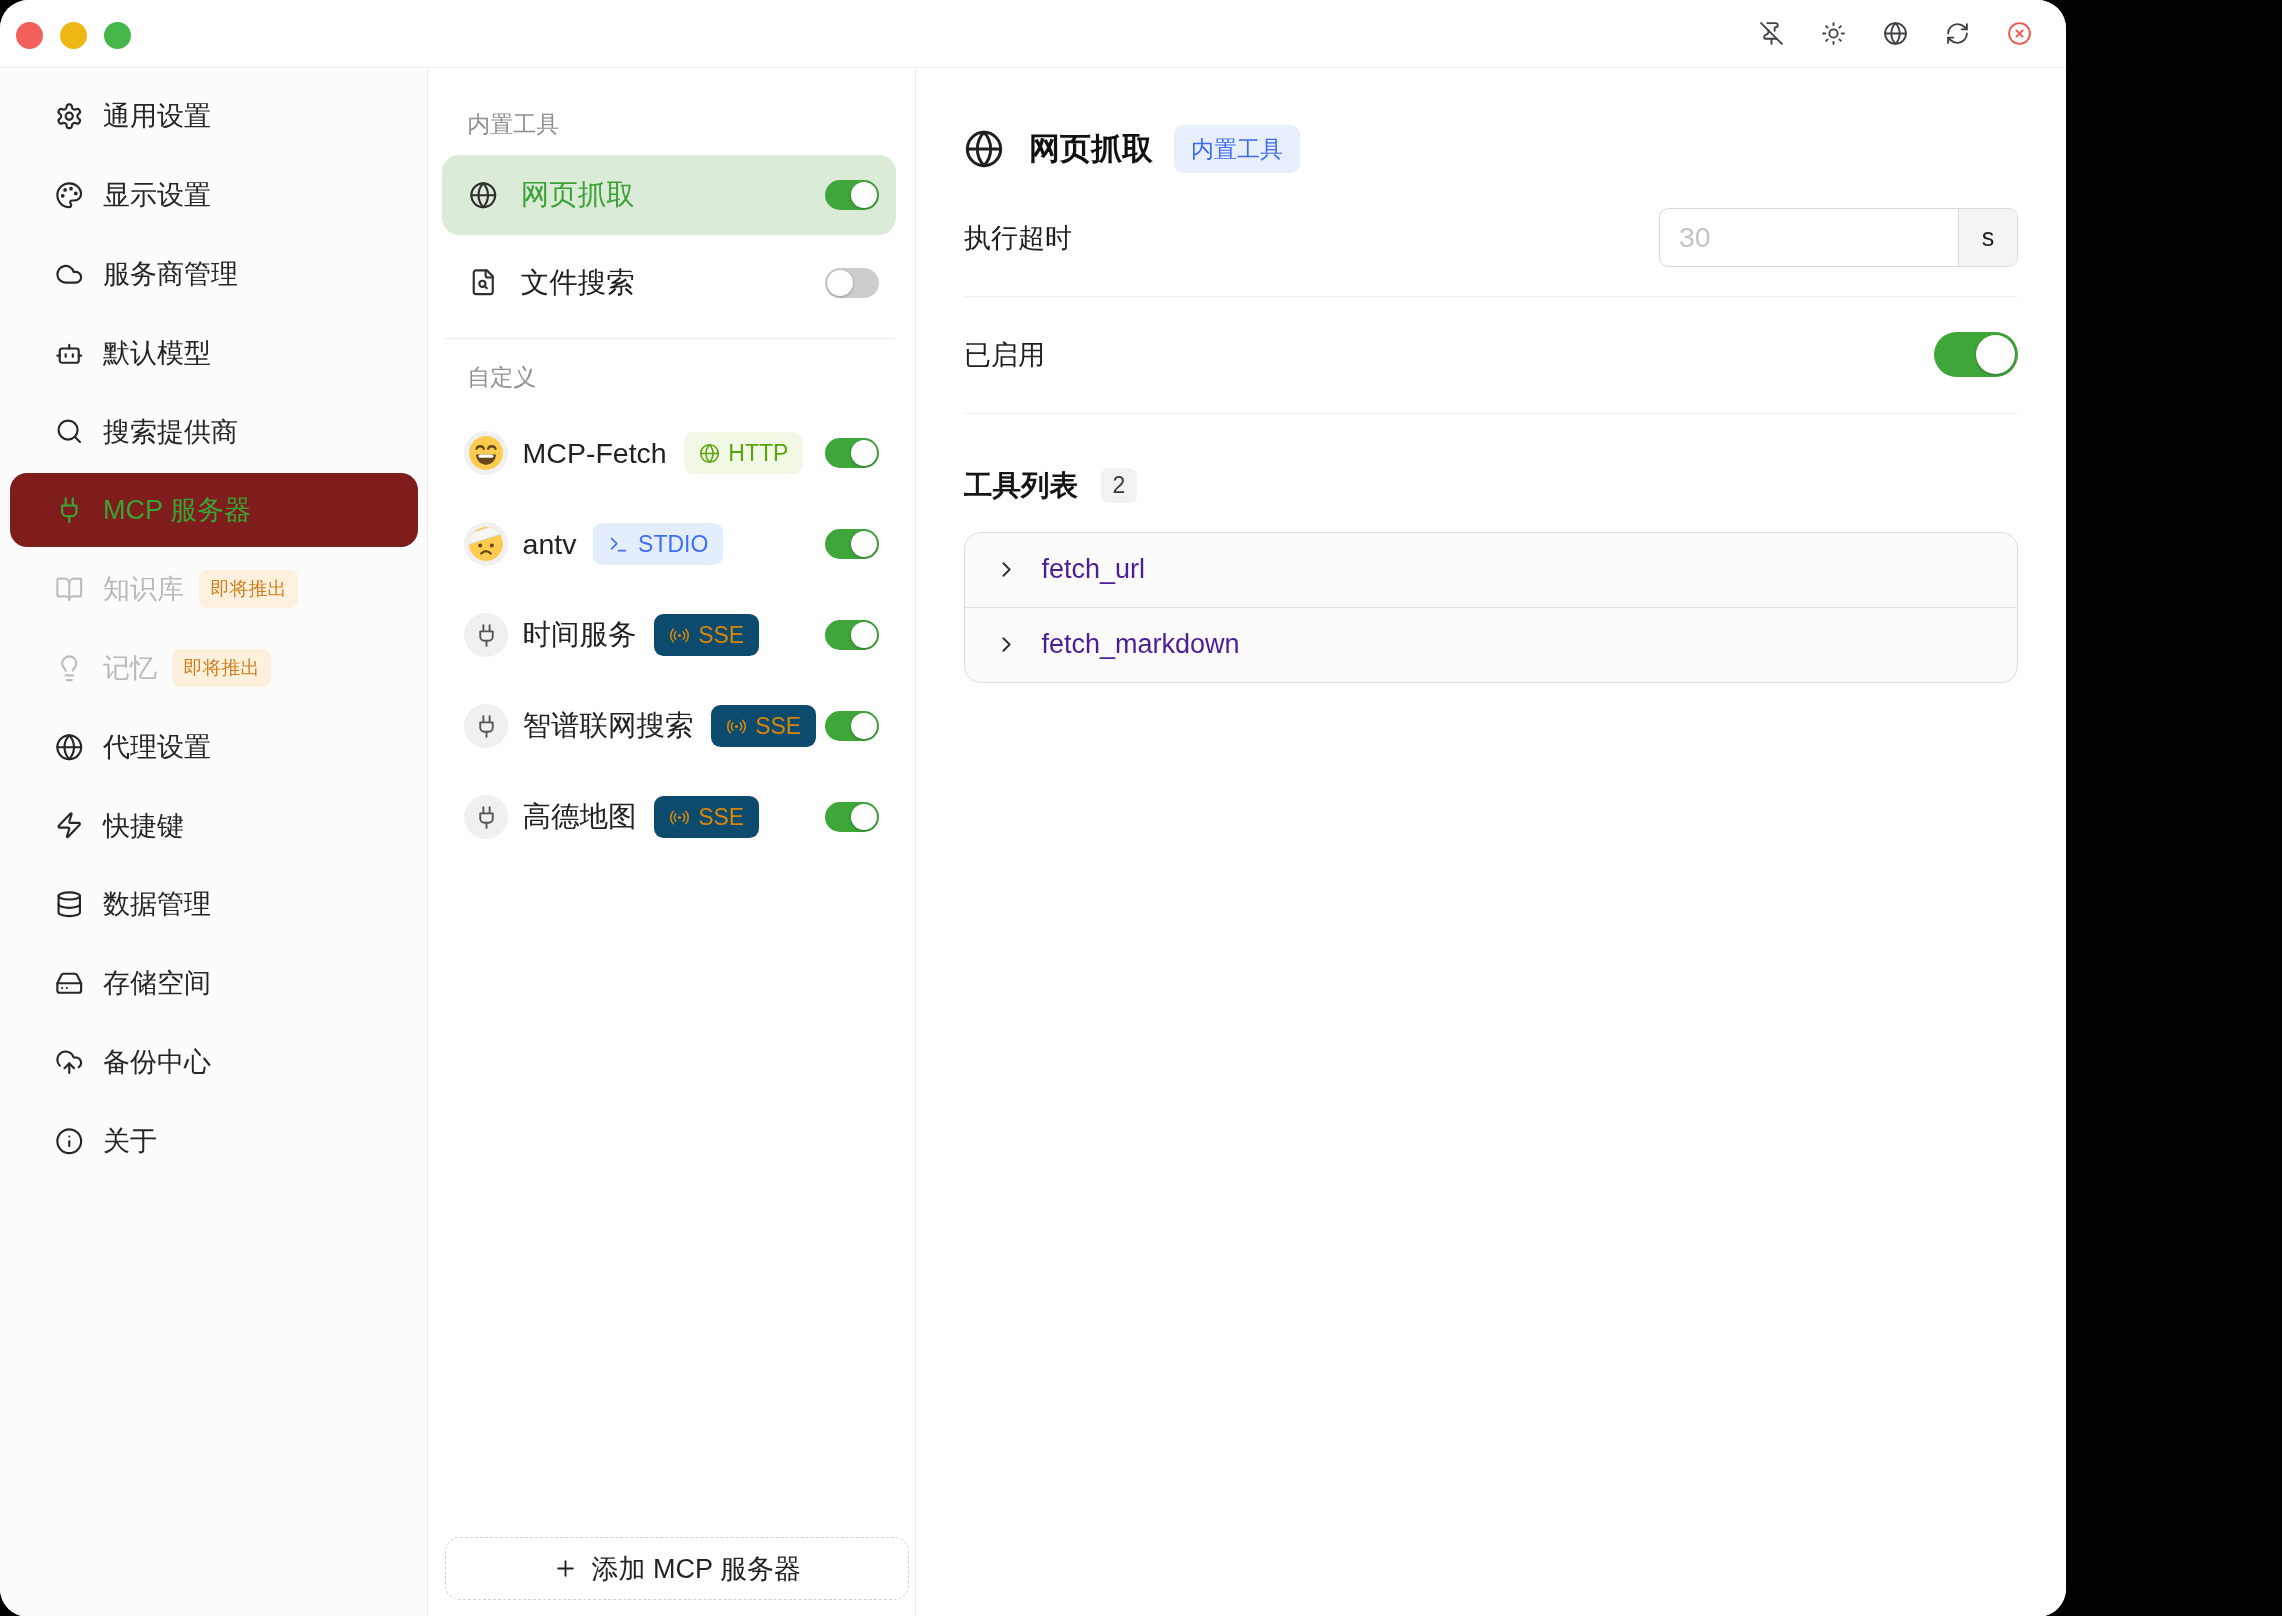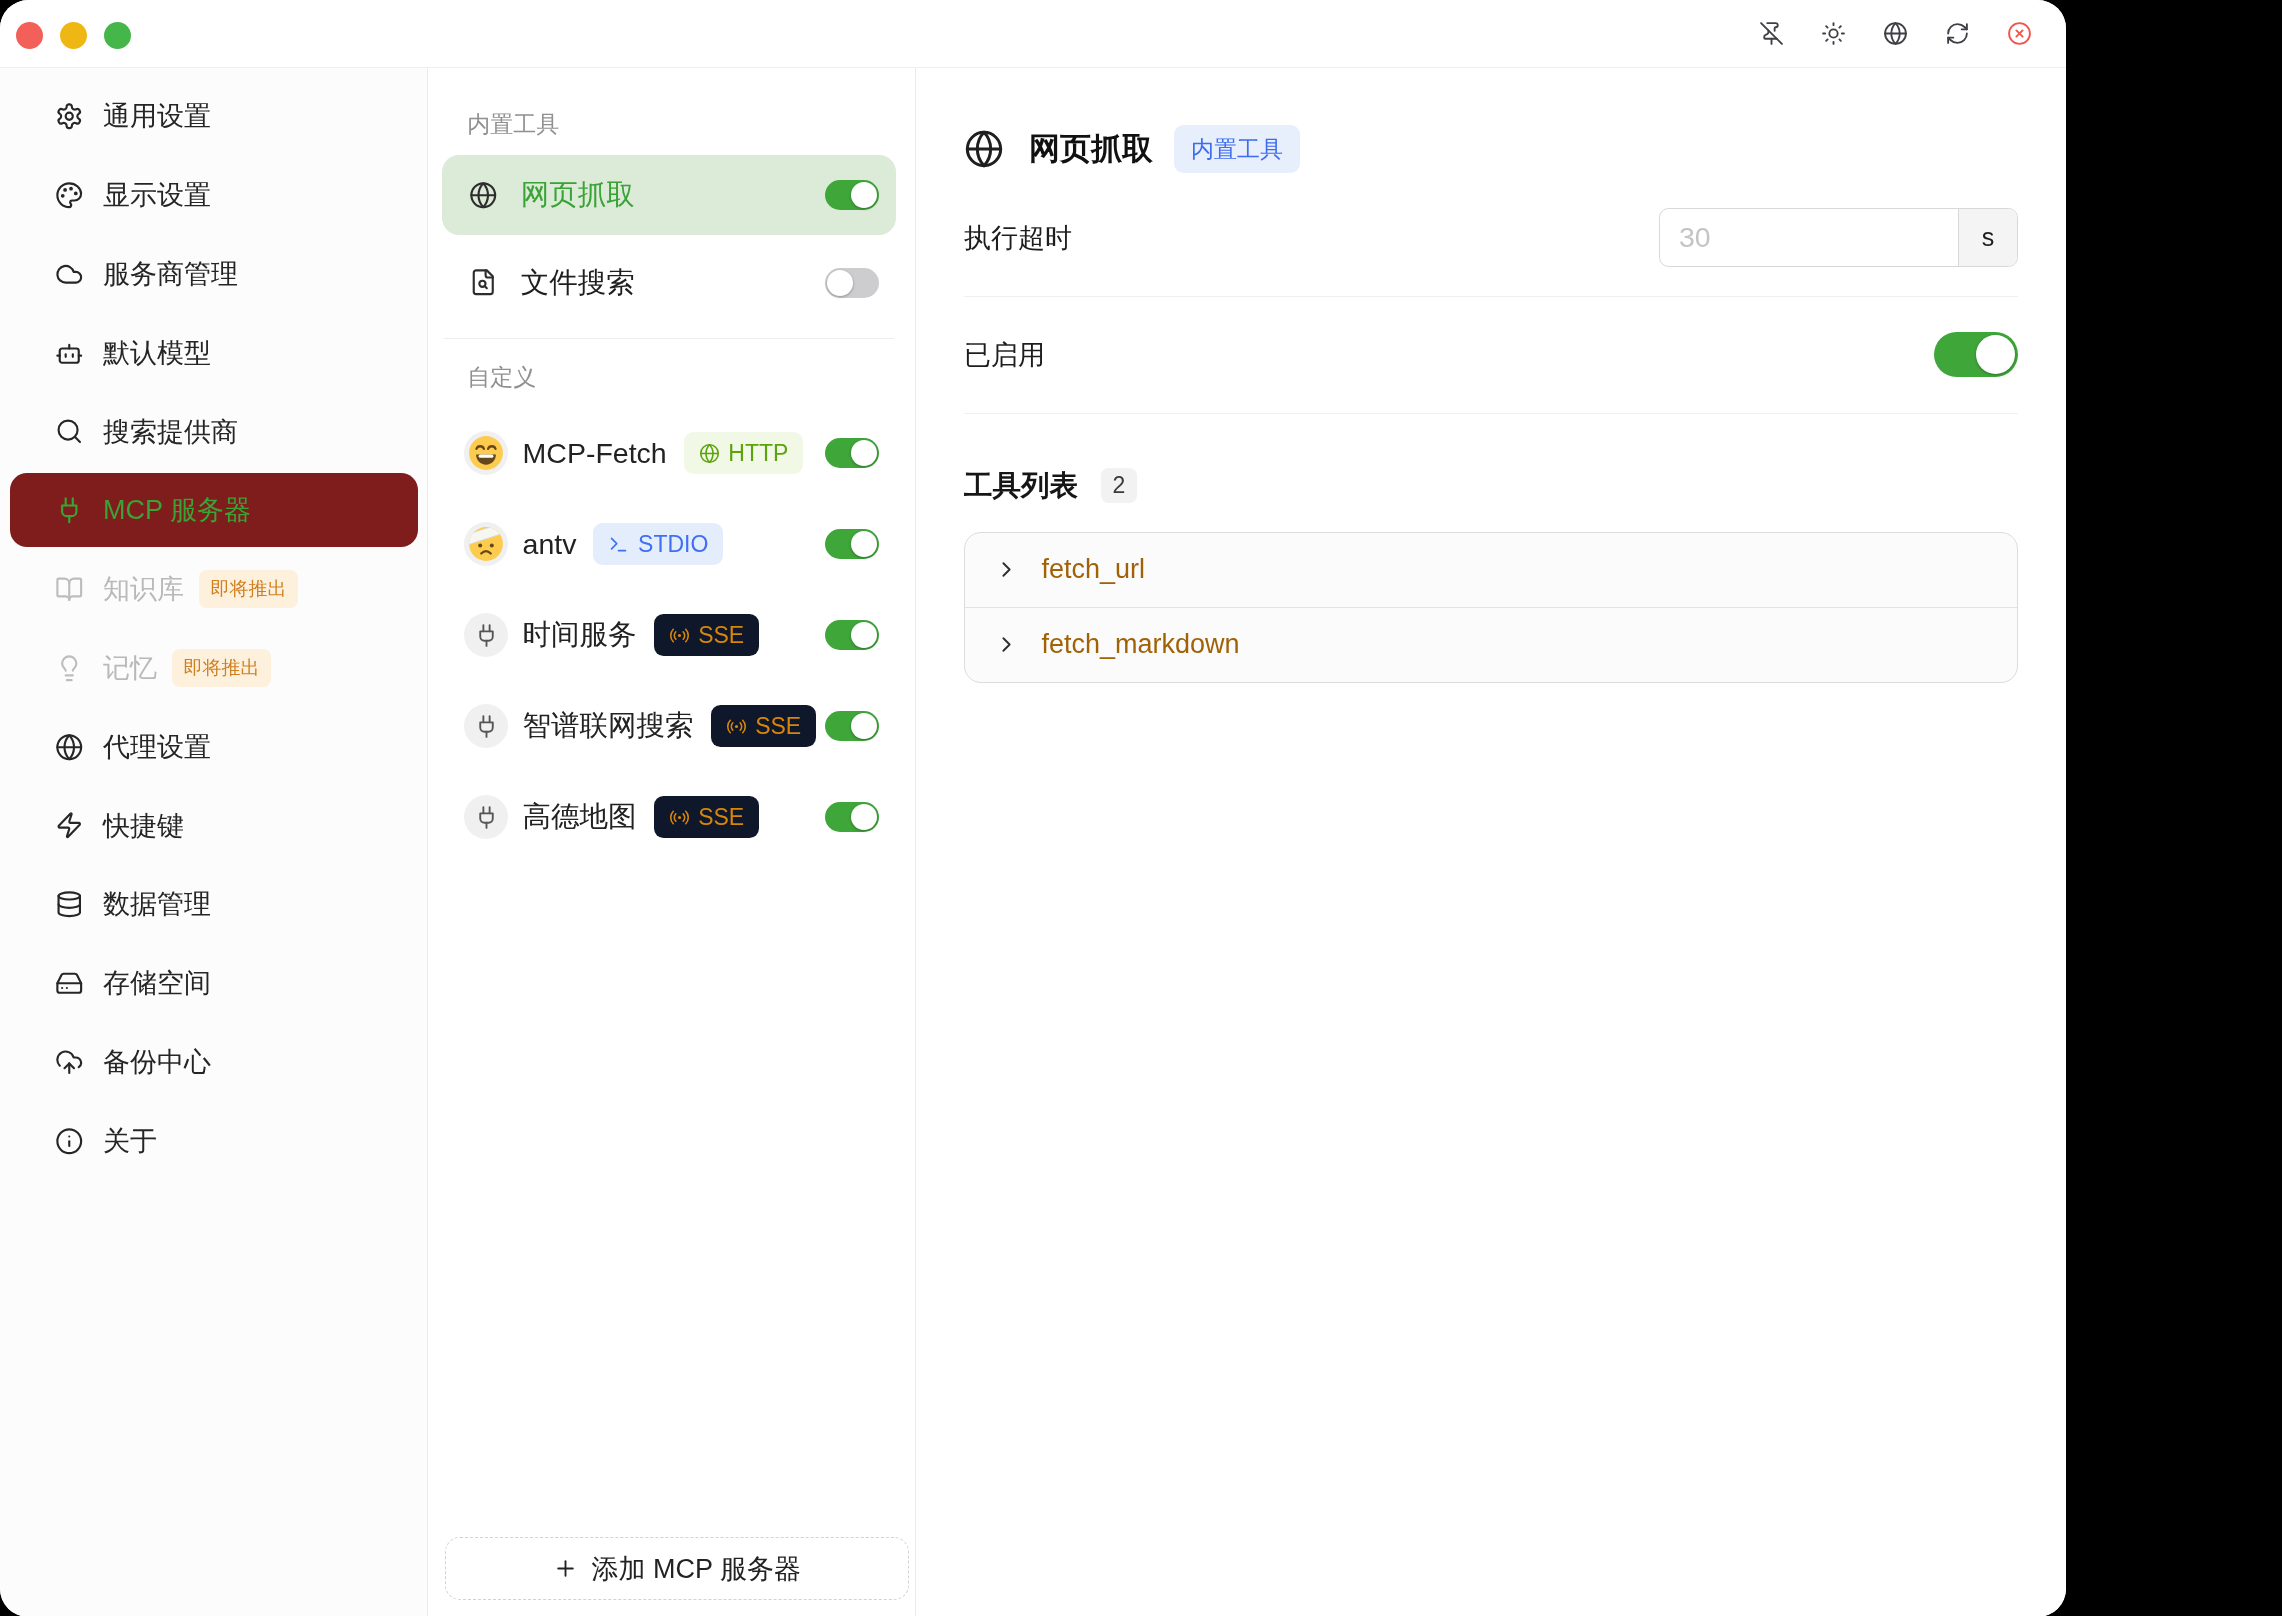--- a/index.html
+++ b/index.html
@@ -44,21 +44,21 @@
   .server-row{display:flex;align-items:center;height:91px;padding:0 17px 0 22px;cursor:pointer;}
   .avatar{width:44px;height:44px;border-radius:50%;background:#f0f0f1;display:flex;align-items:center;justify-content:center;flex:none;}
   .avatar .ic{width:25px;height:25px;color:#555;}
   .avatar .emj{width:38px;height:38px;display:flex;}
   .avatar .emj svg{width:100%;height:100%;}
   .server-row .nm{font-size:28.5px;color:#222;margin-left:14.3px;white-space:nowrap;}
   .tp-badge{display:inline-flex;align-items:center;gap:8.6px;margin-left:17px;font-size:23px;font-weight:500;border-radius:9.5px;padding:7.6px 15px;white-space:nowrap;}
   .tp-badge .ic{width:21px;height:21px;}
   .b-http{color:#5ba30a;background:#f1f8e6;}
   .b-stdio{color:#3e6ff4;background:#e4edfc;}
-  .b-sse{color:#d8860b;background:#0f172a;}
+  .b-sse{color:#d8860b;background:#0c4a6e;}
   .add-btn{position:absolute;left:17px;right:6px;bottom:17px;height:61px;border:1.9px dashed #d2d2d2;border-radius:15px;background:#fff;display:flex;align-items:center;justify-content:center;gap:13.3px;font-size:27px;color:#222;cursor:pointer;}
   .add-btn .ic{width:25px;height:25px;color:#222;}
 
   
   .tg{position:relative;width:54px;height:30px;border-radius:15px;background:#3fa63a;flex:none;cursor:pointer;}
   .tg .knob{position:absolute;top:2.4px;width:26px;height:26px;border-radius:50%;background:#fff;box-shadow:0 1px 2.9px rgba(0,0,0,.3);}
   .tg.on .knob{right:2.4px;}
   .tg.off{background:#cdcdd0;}
   .tg.off .knob{left:2.4px;}
   .tg.big{width:84px;height:45px;border-radius:23px;}
@@ -79,21 +79,21 @@
   .input-group input{flex:1;min-width:0;border:none;outline:none;font-size:28.5px;padding:0 0 0 19px;color:#333;font-family:inherit;background:transparent;}
   .input-group input::placeholder{color:#c4c4c4;}
   .addon{width:58px;background:#f4f4f5;border-left:1.4px solid #d8d8d8;display:flex;align-items:center;justify-content:center;font-size:25px;color:#1d1d1f;flex:none;}
   .tools-head{display:flex;align-items:center;gap:23px;margin-top:53px;}
   .tools-title{font-size:28.5px;font-weight:700;color:#161616;}
   .count-badge{font-size:23px;color:#3a3a3a;background:#f2f2f3;border-radius:7.6px;padding:3.8px 11.4px;}
   .tools-box{margin-top:27px;border:1.4px solid #dcdcdc;border-radius:17px;background:#fbfbfb;overflow:hidden;}
   .tool-item{display:flex;align-items:center;height:74px;padding-left:28.5px;cursor:pointer;}
   .tool-item + .tool-item{border-top:1.4px solid #e3e3e3;}
   .tool-item .ic{width:25px;height:25px;color:#2f2f2f;}
-  .tool-item .t-lbl{font-size:27px;font-weight:500;color:#a16207;margin-left:23px;}
+  .tool-item .t-lbl{font-size:27px;font-weight:500;color:#4c1d95;margin-left:23px;}
 </style>
 </head>
 <body>
 
 <div class="stage">
   <div class="window">
 
     <div class="titlebar">
       <div class="traffic">
         <span class="tl-close"></span>

